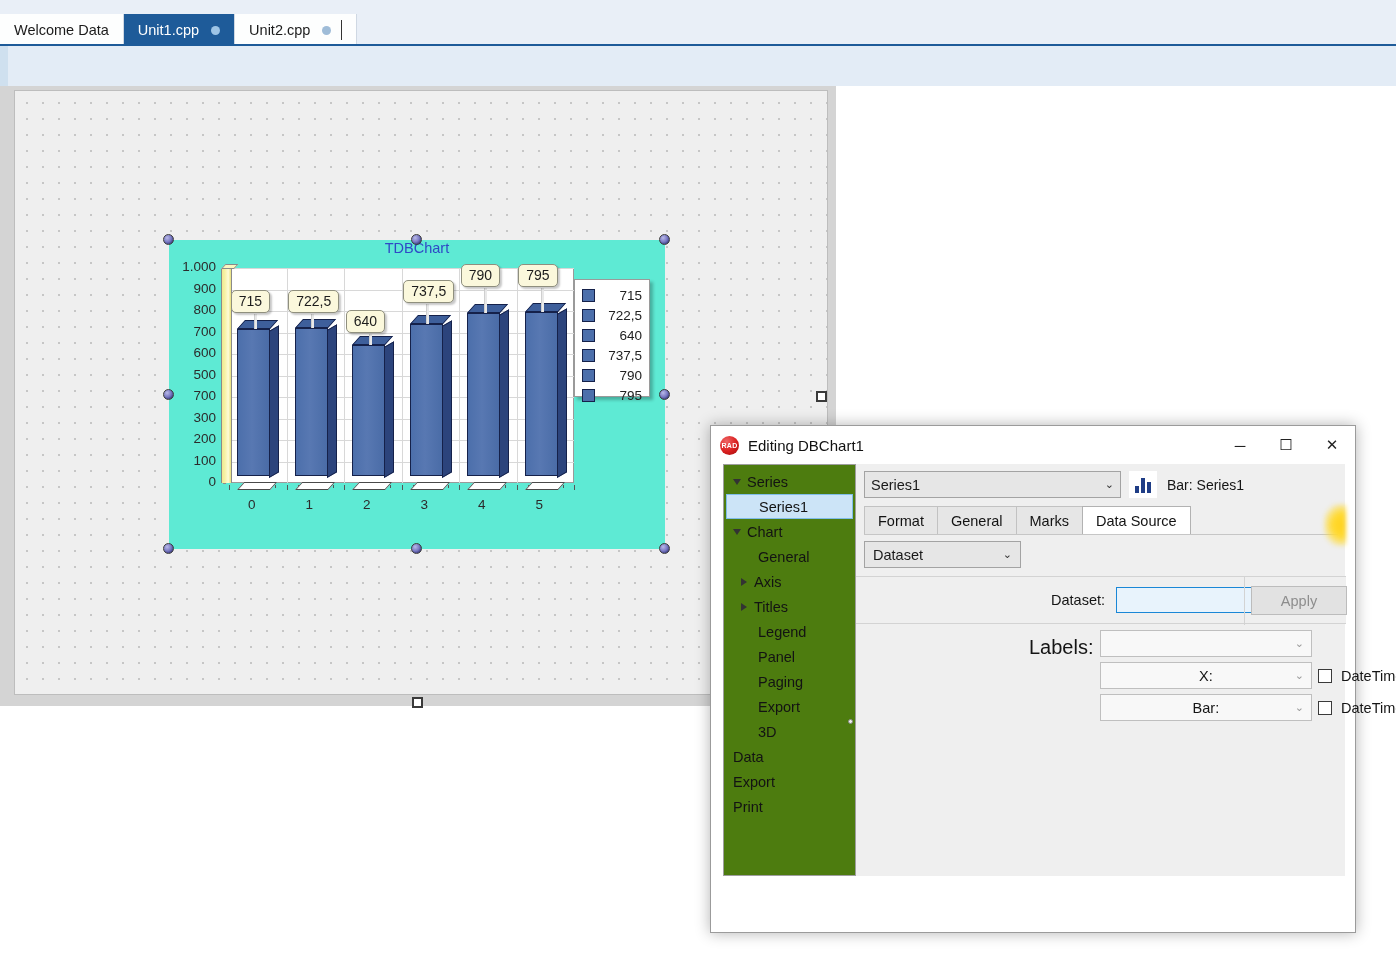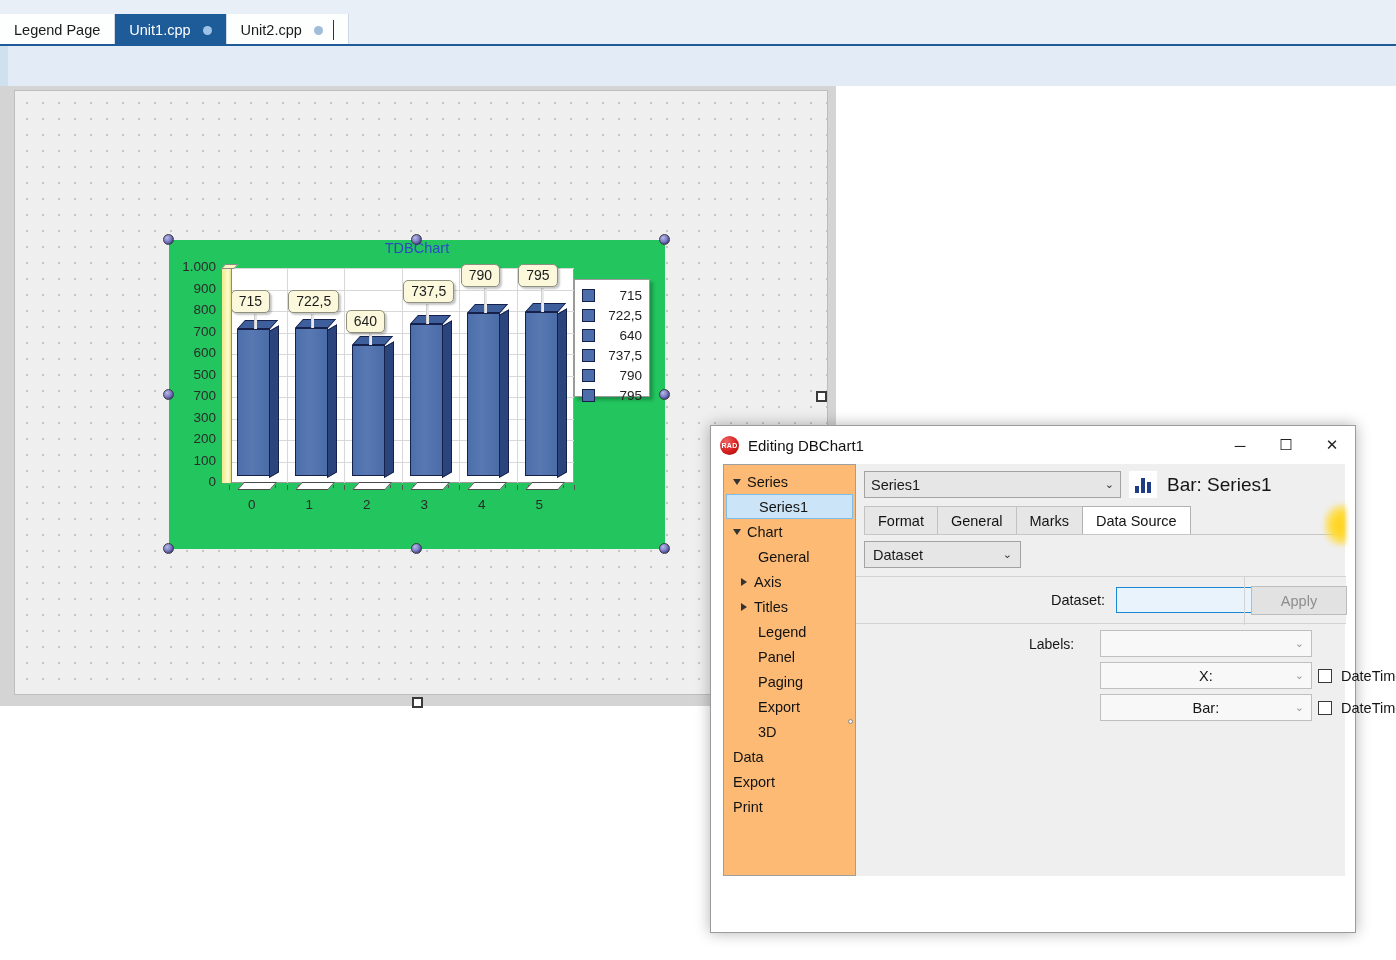--- a/index.html
+++ b/index.html
@@ -57,21 +57,21 @@
     box-sizing:border-box;
   }
   .form-handle{
     position:absolute;width:11px;height:11px;background:#ffffff;
     border:2px solid #3a3a3a;box-sizing:border-box;
   }
 
   
   #chart-control{
     position:absolute;left:169px;top:154px;width:496px;height:309px;
-    background:#22c55e;box-sizing:border-box;
+    background:#5eead4;box-sizing:border-box;
   }
   .sel-handle{
     position:absolute;width:11px;height:11px;border-radius:50%;
     background:radial-gradient(circle at 35% 32%, #b9b9e8 0%, #7a7ac4 48%, #4f4f96 70%, #2e2e5e 100%);
     border:1.5px solid #3b3b3b;box-sizing:border-box;z-index:40;
   }
   #chart-title{
     position:absolute;left:0;top:0;width:100%;text-align:center;
     color:#2f49c6;font-size:14.5px;font-family:"Liberation Sans",sans-serif;
   }
@@ -172,21 +172,21 @@
   #dlg-title{margin-left:9px;font-size:15px;color:#111;}
   .win-btn{
     width:46px;height:38px;display:flex;align-items:center;justify-content:center;
     font-size:15px;color:#222;cursor:default;flex:0 0 auto;
   }
   .win-btn:last-child{margin-right:0px;}
 
   #dlg-body{position:absolute;left:0;top:38px;width:100%;height:424px;}
   #dlg-tree{
     position:absolute;left:12px;top:0;width:133px;height:412px;
-    background:#fdba74;border:1px solid #9e9e9e;box-sizing:border-box;
+    background:#4d7c0f;border:1px solid #9e9e9e;box-sizing:border-box;
     padding-top:4px;
   }
   .tree-item{
     height:25px;display:flex;align-items:center;font-size:14.5px;color:#131313;
     cursor:default;box-sizing:border-box;
   }
   .tree-item.lvl0{padding-left:9px;}
   .tree-item.lvl1{padding-left:34px;}
   .tree-item.lvl1.arrow{padding-left:17px;}
   .tree-item.selected{
@@ -214,21 +214,21 @@
   .cbx-caret{margin-left:auto;font-size:11px;color:#333;}
   #series-type{
     position:absolute;left:273px;top:7px;height:27px;display:flex;align-items:center;
   }
   #bars-icon{
     width:28px;height:27px;background:#ffffff;position:relative;flex:0 0 auto;
     display:flex;align-items:flex-end;justify-content:center;gap:2px;padding-bottom:5px;
     box-sizing:border-box;
   }
   #bars-icon i{display:block;width:4px;background:#1f3d86;}
-  #series-type-label{margin-left:10px;font-size:19px;color:#151515;}
+  #series-type-label{margin-left:10px;font-size:14px;color:#151515;}
   #glow{
     position:absolute;right:-1px;top:40px;width:22px;height:42px;
     background:radial-gradient(ellipse at 85% 50%, #ffd21e 0%, #ffd930 38%, rgba(255,220,60,0.55) 62%, rgba(255,225,90,0.0) 80%);
     filter:blur(2px);z-index:5;pointer-events:none;
   }
 
   #tabrow{position:absolute;left:8px;top:42px;height:29px;display:flex;align-items:flex-end;}
   .dtab{
     height:29px;box-sizing:border-box;display:flex;align-items:center;padding:0 13px;
     font-size:14.5px;color:#131313;background:#e6e6e6;border:1px solid #c2c2c2;
@@ -257,21 +257,21 @@
   }
   #ds-select .cbx-caret{margin-left:auto;color:#222;}
   #apply-btn{
     position:absolute;left:395px;top:9px;width:96px;height:29px;
     background:#e2e2e2;border:1px solid #bcbcbc;box-sizing:border-box;
     display:flex;align-items:center;justify-content:center;
     font-size:14.5px;color:#8d8d8d;cursor:default;
   }
   #apply-sep{position:absolute;left:388px;top:0;width:1px;height:48px;background:#d3d3d3;}
 
-  #labels-label{position:absolute;left:173px;top:172px;font-size:14px;color:#151515;}
+  #labels-label{position:absolute;left:173px;top:172px;font-size:20px;color:#151515;}
   .plain-combo{
     position:absolute;background:#f8f8f8;border:1px solid #bfbfbf;box-sizing:border-box;
     display:flex;align-items:center;font-size:14.5px;color:#151515;
   }
   .plain-combo .cbx-caret{margin-left:auto;color:#9a9a9a;padding-right:7px;}
   .plain-combo .ptext{flex:1;text-align:center;padding-left:16px;}
   .chk-wrap{position:absolute;display:flex;align-items:center;}
   .chk-box{width:14px;height:14px;border:1.5px solid #3a3a3a;background:#fff;box-sizing:border-box;flex:0 0 auto;}
   .chk-label{margin-left:9px;font-size:14.5px;color:#151515;}
   #resize-dot{
@@ -289,21 +289,21 @@
     display:flex;align-items:center;justify-content:center;font-size:14.5px;color:#111;
     cursor:default;
   }
 </style>
 </head>
 <body>
 
 <div id="tabstrip">
   <div class="tabs" id="ide-tabs">
       <div class="ide-tab">
-        <span>Legend Page</span>
+        <span>Welcome Data</span>
       </div>
       <div class="ide-tab active">
         <span>Unit1.cpp</span>
         <span class="tab-dot"></span>
       </div>
       <div class="ide-tab">
         <span>Unit2.cpp</span>
         <span class="tab-dot"></span>
         <span class="tab-caret"></span>
       </div>

